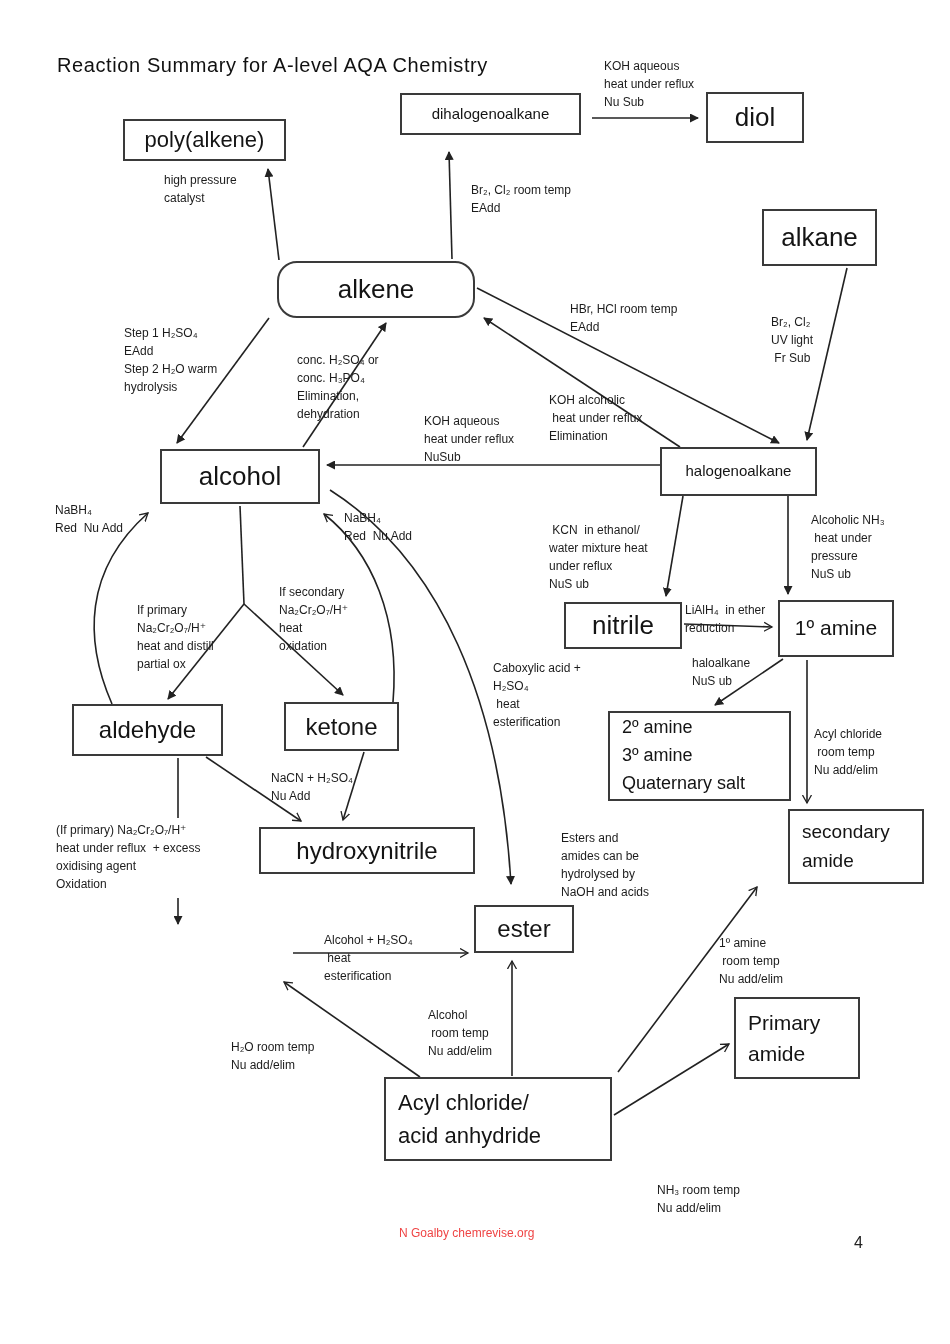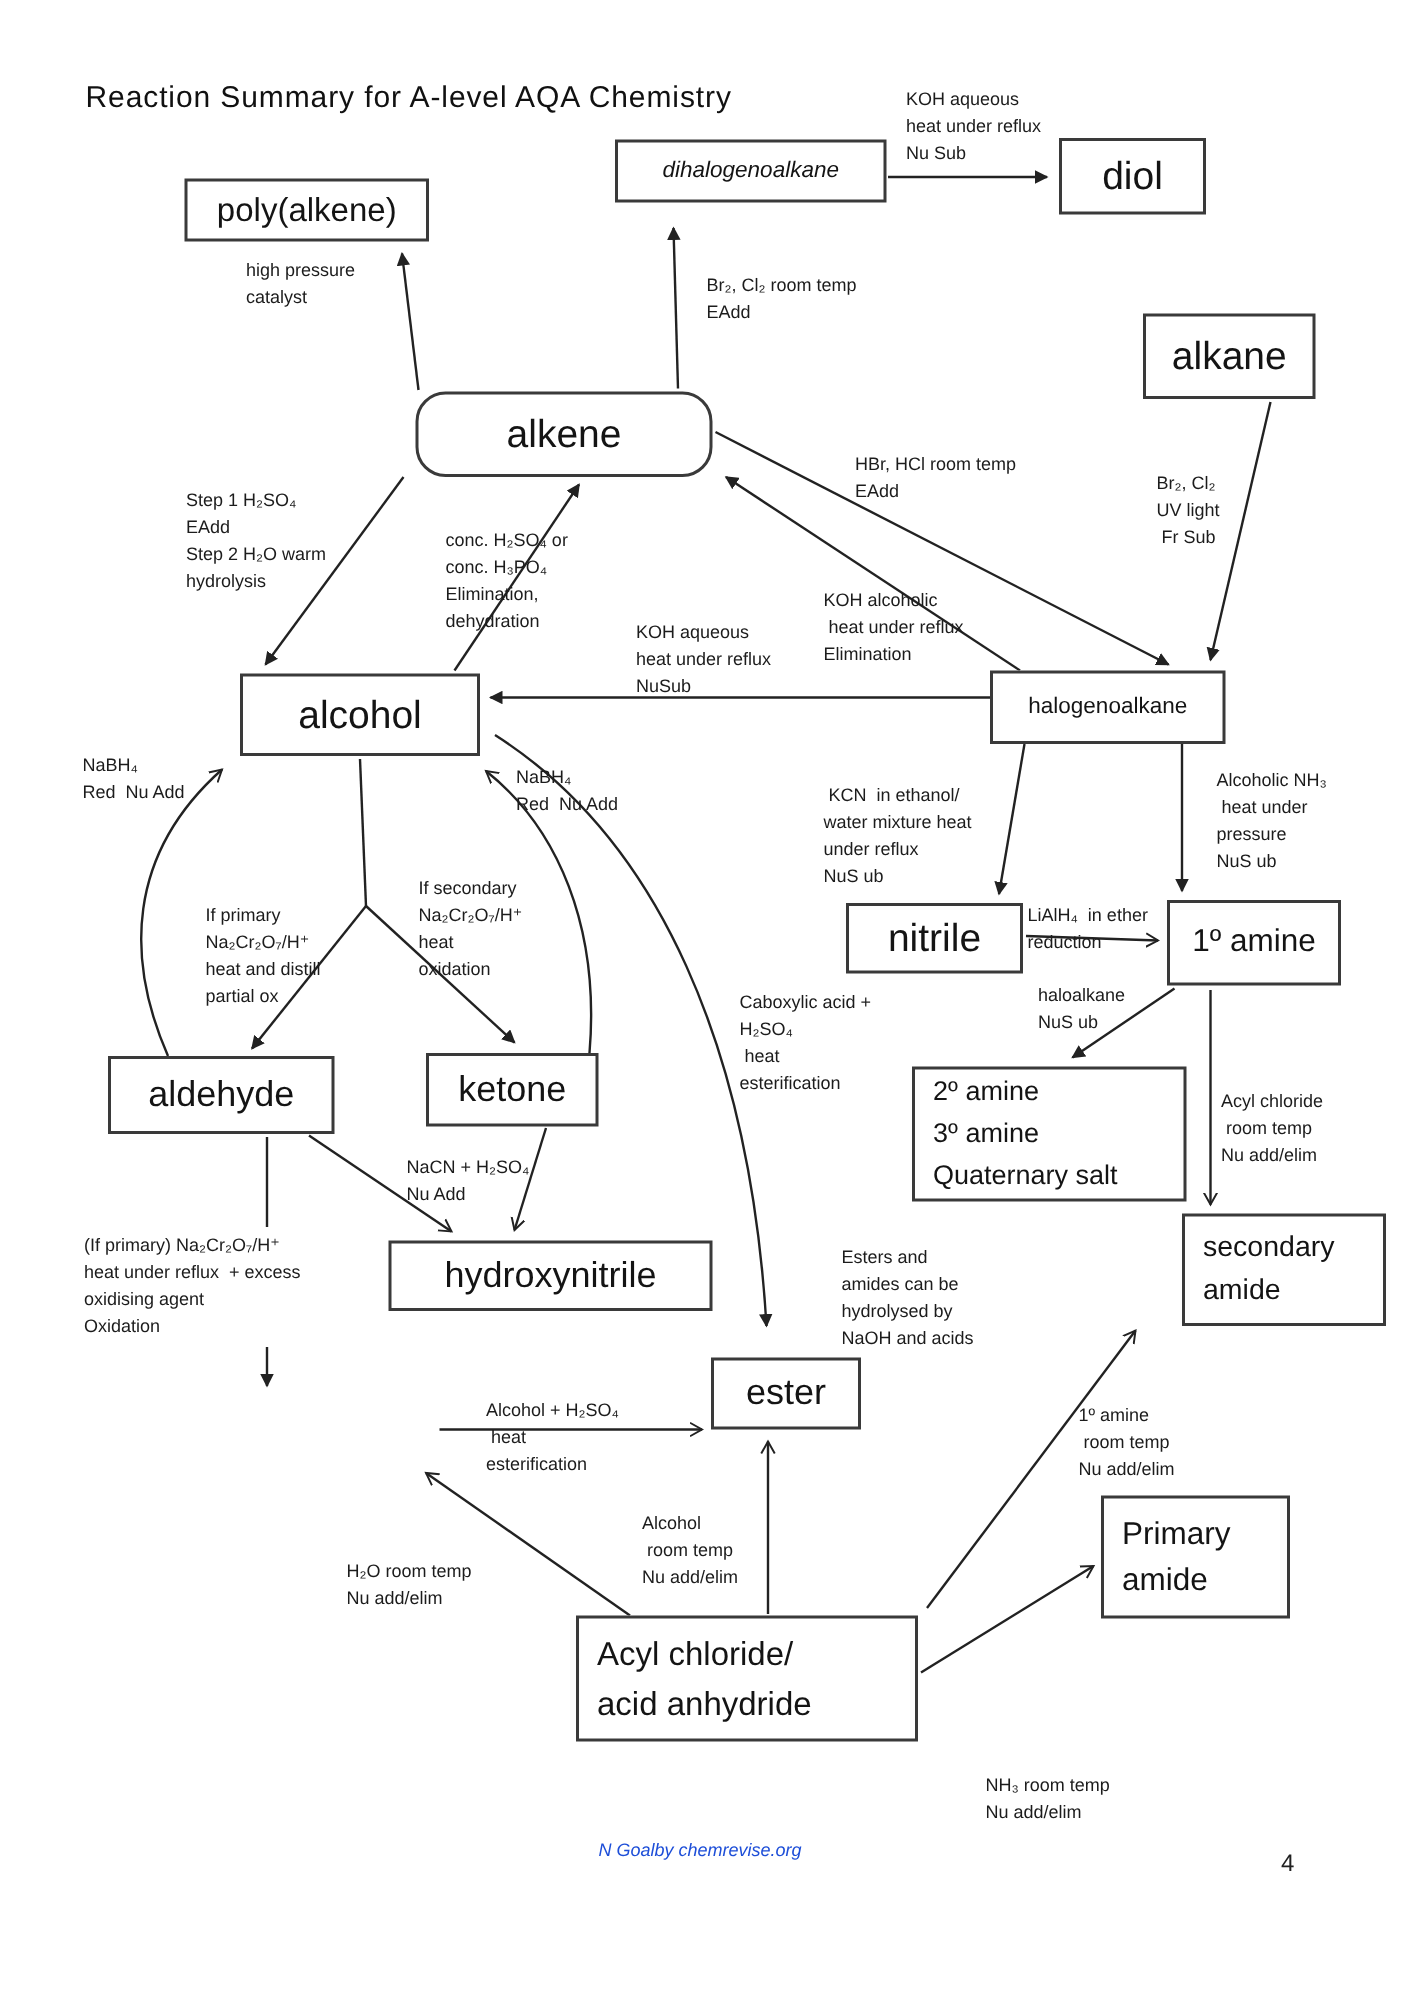--- a/index.html
+++ b/index.html
@@ -14,21 +14,21 @@
     white-space:pre-line;line-height:1.25;box-sizing:border-box;
   }
   .box.left{justify-content:flex-start;text-align:left;padding-left:12px;}
   .lbl{
     position:absolute;font-size:12px;line-height:18px;color:#1c1c1c;
     white-space:pre-wrap;
   }
   #title{
     position:absolute;left:57px;top:54px;font-size:20px;letter-spacing:0.6px;color:#111;
   }
-  #credit{position:absolute;left:399px;top:1226px;font-size:12px;color:#1d4ed8;font-style:italic;}
+  #credit{position:absolute;left:399px;top:1226px;font-size:12px;color:#ef4444;}
   #pagenum{position:absolute;left:854px;top:1234px;font-size:16px;color:#222;}
 </style>
 </head>
 <body>
 
 <div id="page">
 
   <svg id="arrows" viewBox="0 0 950 1344" xmlns="http://www.w3.org/2000/svg">
     <defs>
       <marker id="ms" markerWidth="10" markerHeight="9" refX="8" refY="4.5" orient="auto" markerUnits="userSpaceOnUse">
@@ -67,21 +67,21 @@
       <line x1="512" y1="1076" x2="512" y2="961" marker-end="url(#mo)"></line>
       <line x1="420" y1="1077" x2="284" y2="982" marker-end="url(#mo)"></line>
       <line x1="618" y1="1072" x2="757" y2="887" marker-end="url(#mo)"></line>
       <line x1="614" y1="1115" x2="729" y2="1044" marker-end="url(#mo)"></line>
     </g>
   </svg>
 
   <div id="title">Reaction Summary for A-level AQA Chemistry</div>
 
   <div class="box" style="left:123px;top:119px;width:163px;height:42px;font-size:22px;">poly(alkene)</div>
-  <div class="box" style="left:410px;top:93px;width:181px;height:42px;font-size:15px;font-style:italic;">dihalogenoalkane</div>
+  <div class="box" style="left:400px;top:93px;width:181px;height:42px;font-size:15px;">dihalogenoalkane</div>
   <div class="box" style="left:706px;top:92px;width:98px;height:51px;font-size:26px;">diol</div>
   <div class="box" style="left:762px;top:209px;width:115px;height:57px;font-size:26px;">alkane</div>
   <div class="box" style="left:277px;top:261px;width:198px;height:57px;font-size:26px;border-radius:20px;">alkene</div>
   <div class="box" style="left:160px;top:449px;width:160px;height:55px;font-size:26px;">alcohol</div>
   <div class="box" style="left:660px;top:447px;width:157px;height:49px;font-size:15px;">halogenoalkane</div>
   <div class="box" style="left:564px;top:602px;width:118px;height:47px;font-size:26px;">nitrile</div>
   <div class="box" style="left:778px;top:600px;width:116px;height:57px;font-size:21px;">1º amine</div>
   <div class="box" style="left:72px;top:704px;width:151px;height:52px;font-size:24px;">aldehyde</div>
   <div class="box" style="left:284px;top:702px;width:115px;height:49px;font-size:24px;">ketone</div>
   <div class="box left" style="left:608px;top:711px;width:183px;height:90px;font-size:18px;line-height:1.55;">2º amine

